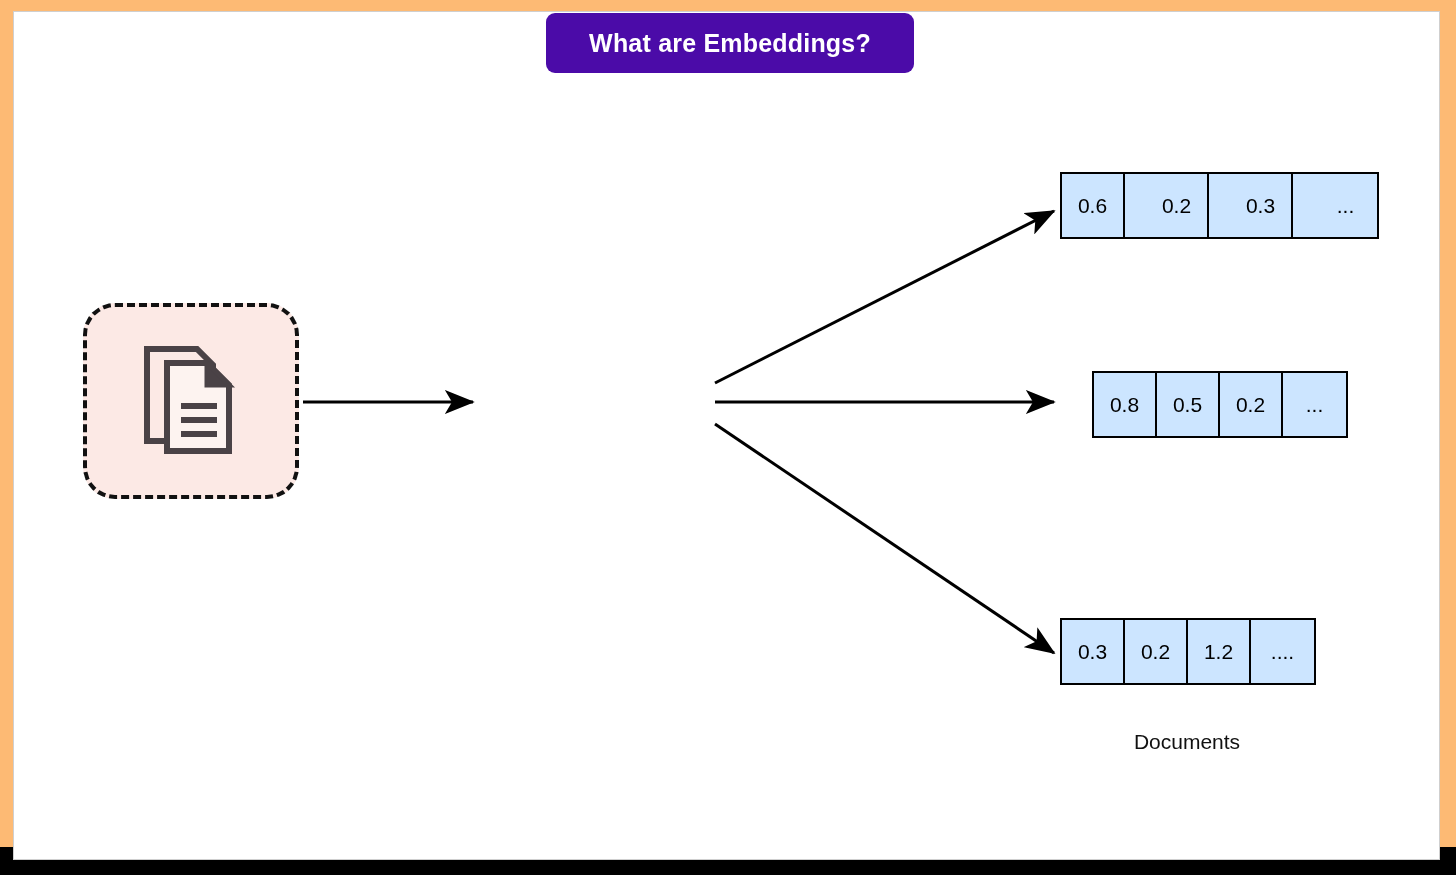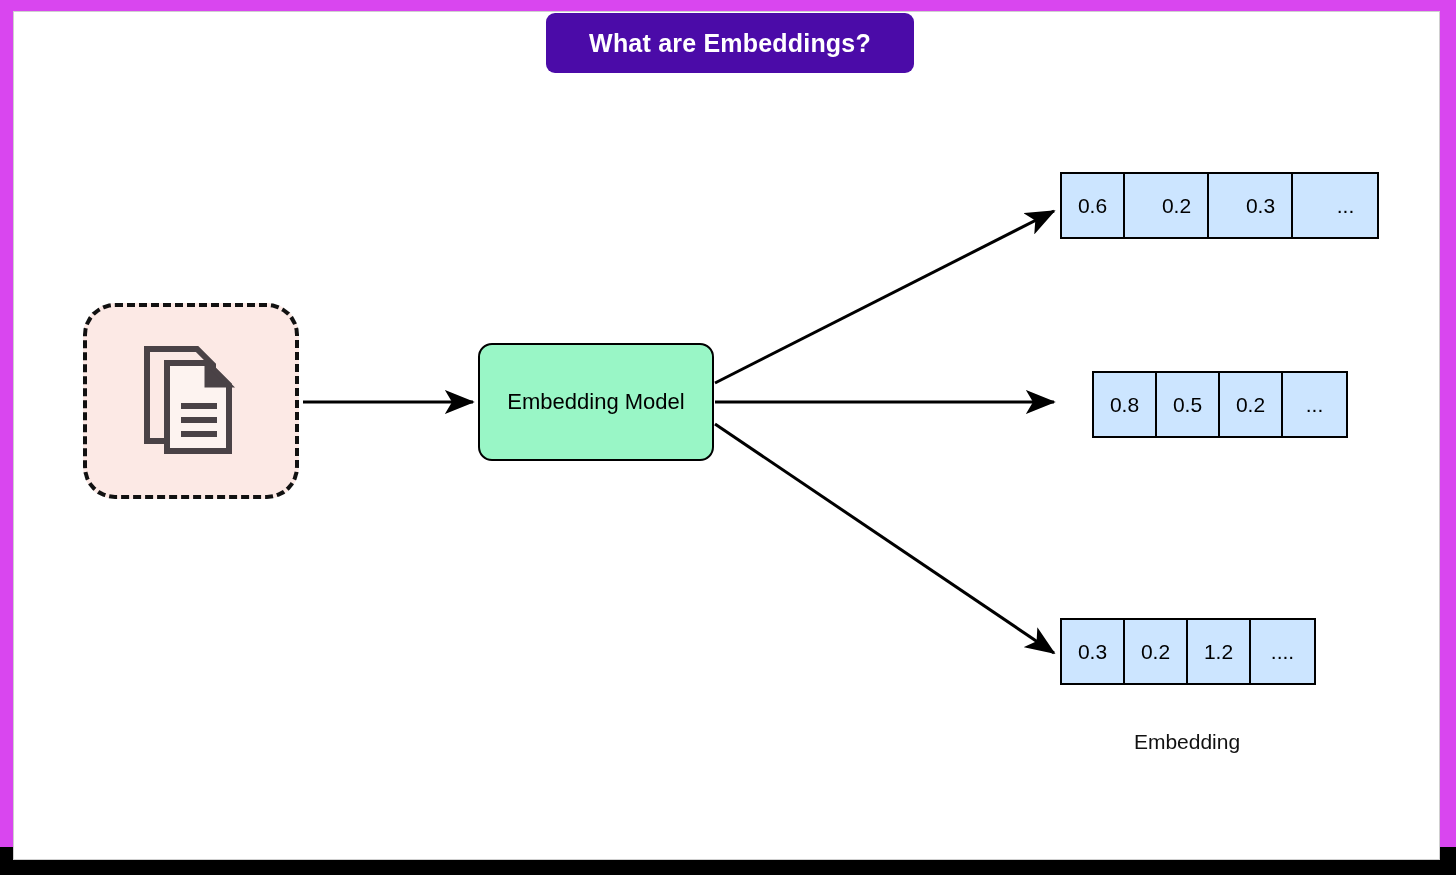--- a/index.html
+++ b/index.html
@@ -10,21 +10,21 @@
     height: 875px;
     background: #000000;
     font-family: "Liberation Sans", sans-serif;
     overflow: hidden;
   }
 
   #frame {
     position: relative;
     width: 1456px;
     height: 847px;
-    background: #d946ef;
+    background: #fdba74;
     padding-left: 16px;
   }
 
   
   #canvas {
     position: absolute;
     left: 13px;
     top: 11px;
     width: 1427px;
     height: 849px;
@@ -177,23 +177,20 @@
         <path d="M24 18 H64 L86 40 V106 H24 Z" fill="#FDF3F0" stroke="#4A4246" stroke-width="6" stroke-linejoin="miter"></path>
 
         <path d="M64 18 L86 40 H64 Z" fill="#4A4246" stroke="#4A4246" stroke-width="5" stroke-linejoin="miter"></path>
 
         <rect x="38" y="58" width="36" height="6" fill="#4A4246"></rect>
         <rect x="38" y="72" width="36" height="6" fill="#4A4246"></rect>
         <rect x="38" y="86" width="36" height="6" fill="#4A4246"></rect>
       </svg>
     </div>
 
-    <div id="model-node">
-      <span class="model-text">Embedding Model</span>
-    </div>
 
     <div class="vector-row" id="vector-row-0">
       <div class="vector-cell">0.6</div>
       <div class="vector-cell">0.2</div>
       <div class="vector-cell">0.3</div>
       <div class="vector-cell">...</div>
     </div>
 
     <div class="vector-row" id="vector-row-1">
       <div class="vector-cell">0.8</div>
@@ -202,16 +199,16 @@
       <div class="vector-cell">...</div>
     </div>
 
     <div class="vector-row" id="vector-row-2">
       <div class="vector-cell">0.3</div>
       <div class="vector-cell">0.2</div>
       <div class="vector-cell">1.2</div>
       <div class="vector-cell">....</div>
     </div>
 
-    <div id="embeddings-label">Embedding</div>
+    <div id="embeddings-label">Documents</div>
 
   </div>
 </div>
 
 </body></html>

